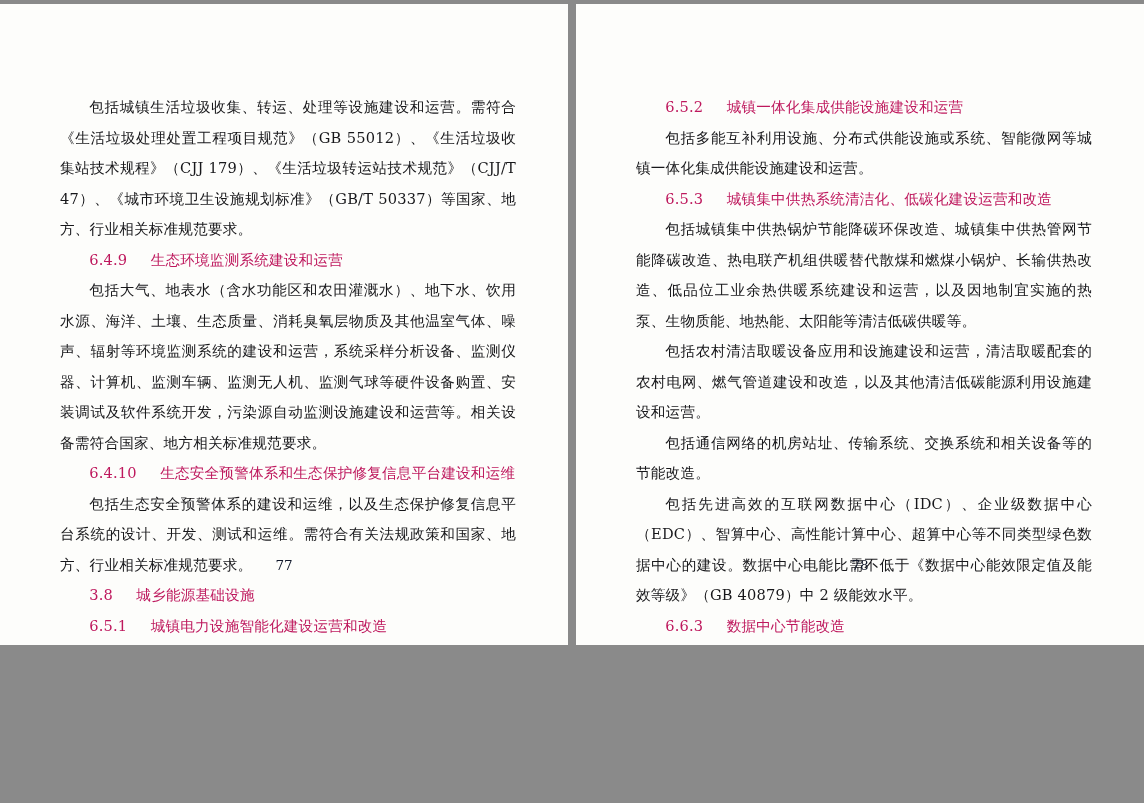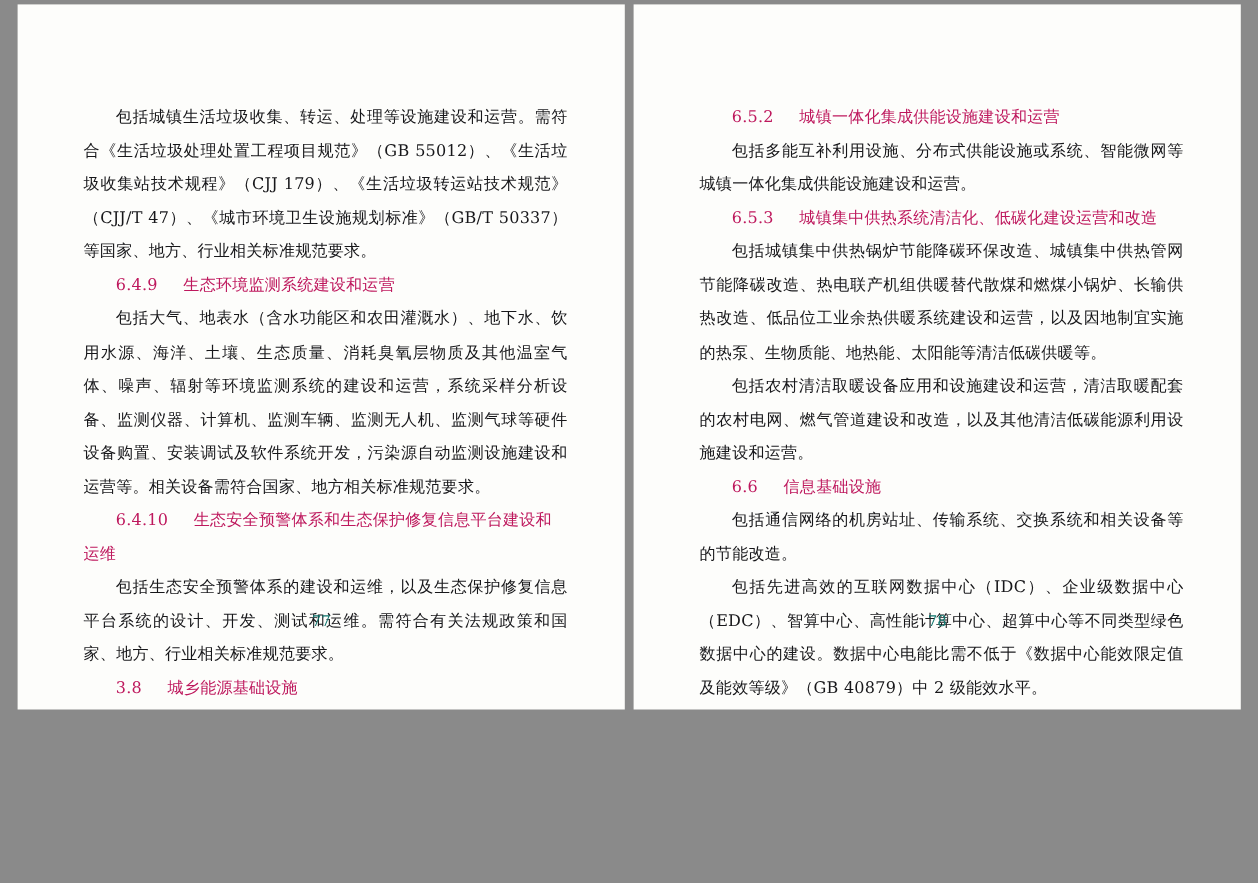--- a/index.html
+++ b/index.html
@@ -10,21 +10,21 @@
   body {
     width: 1144px;
     height: 803px;
     font-family: "DejaVu Serif", "Liberation Serif", serif;
   }
   .spread {
     display: flex;
     width: 1144px;
     height: 649px;
     gap: 8px;
-    padding: 4px 16px;
+    padding: 4px 0;
     box-sizing: border-box;
     background: #8a8a8a;
   }
   .page {
     background: #fdfdfb;
     flex: 1 1 0;
     position: relative;
     box-sizing: border-box;
     padding: 88px 55px 0 55px;
     overflow: hidden;
@@ -57,21 +57,21 @@
     display: inline-block;
     width: 1.6em;
   }
   .page-number {
     position: absolute;
     bottom: 72px;
     left: 0;
     right: 0;
     text-align: center;
     font-size: 13.5px;
-    color: #0f766e;
+    color: #0f172a;
   }
 </style>
 </head>
 <body>
 
 <div class="spread">
 
   <div class="page page-left">
     <p class="para indent">包括城镇生活垃圾收集、转运、处理等设施建设和运营。需符合《生活垃圾处理处置工程项目规范》（GB 55012）、《生活垃圾收集站技术规程》（CJJ 179）、《生活垃圾转运站技术规范》（CJJ/T 47）、《城市环境卫生设施规划标准》（GB/T 50337）等国家、地方、行业相关标准规范要求。</p>
     <p class="heading"><span class="num">6.4.9</span><span class="gap"></span><span>生态环境监测系统建设和运营</span></p>
@@ -82,20 +82,19 @@
     <p class="heading"><span class="num">6.5.1</span><span class="gap"></span><span>城镇电力设施智能化建设运营和改造</span></p>
     <div class="page-number">77</div>
   </div>
 
   <div class="page page-right">
     <p class="heading"><span class="num">6.5.2</span><span class="gap"></span><span>城镇一体化集成供能设施建设和运营</span></p>
     <p class="para indent">包括多能互补利用设施、分布式供能设施或系统、智能微网等城镇一体化集成供能设施建设和运营。</p>
     <p class="heading"><span class="num">6.5.3</span><span class="gap"></span><span>城镇集中供热系统清洁化、低碳化建设运营和改造</span></p>
     <p class="para indent">包括城镇集中供热锅炉节能降碳环保改造、城镇集中供热管网节能降碳改造、热电联产机组供暖替代散煤和燃煤小锅炉、长输供热改造、低品位工业余热供暖系统建设和运营，以及因地制宜实施的热泵、生物质能、地热能、太阳能等清洁低碳供暖等。</p>
     <p class="para indent">包括农村清洁取暖设备应用和设施建设和运营，清洁取暖配套的农村电网、燃气管道建设和改造，以及其他清洁低碳能源利用设施建设和运营。</p>
-    <p class="heading"><span class="num">6.6</span><span class="gap"></span><span>信息基础设施</span></p>
     <p class="para indent">包括通信网络的机房站址、传输系统、交换系统和相关设备等的节能改造。</p>
     <p class="para indent">包括先进高效的互联网数据中心（IDC）、企业级数据中心（EDC）、智算中心、高性能计算中心、超算中心等不同类型绿色数据中心的建设。数据中心电能比需不低于《数据中心能效限定值及能效等级》（GB 40879）中 2 级能效水平。</p>
     <p class="heading"><span class="num">6.6.3</span><span class="gap"></span><span>数据中心节能改造</span></p>
     <div class="page-number">78</div>
   </div>
 
 </div>
 
 </body></html>

